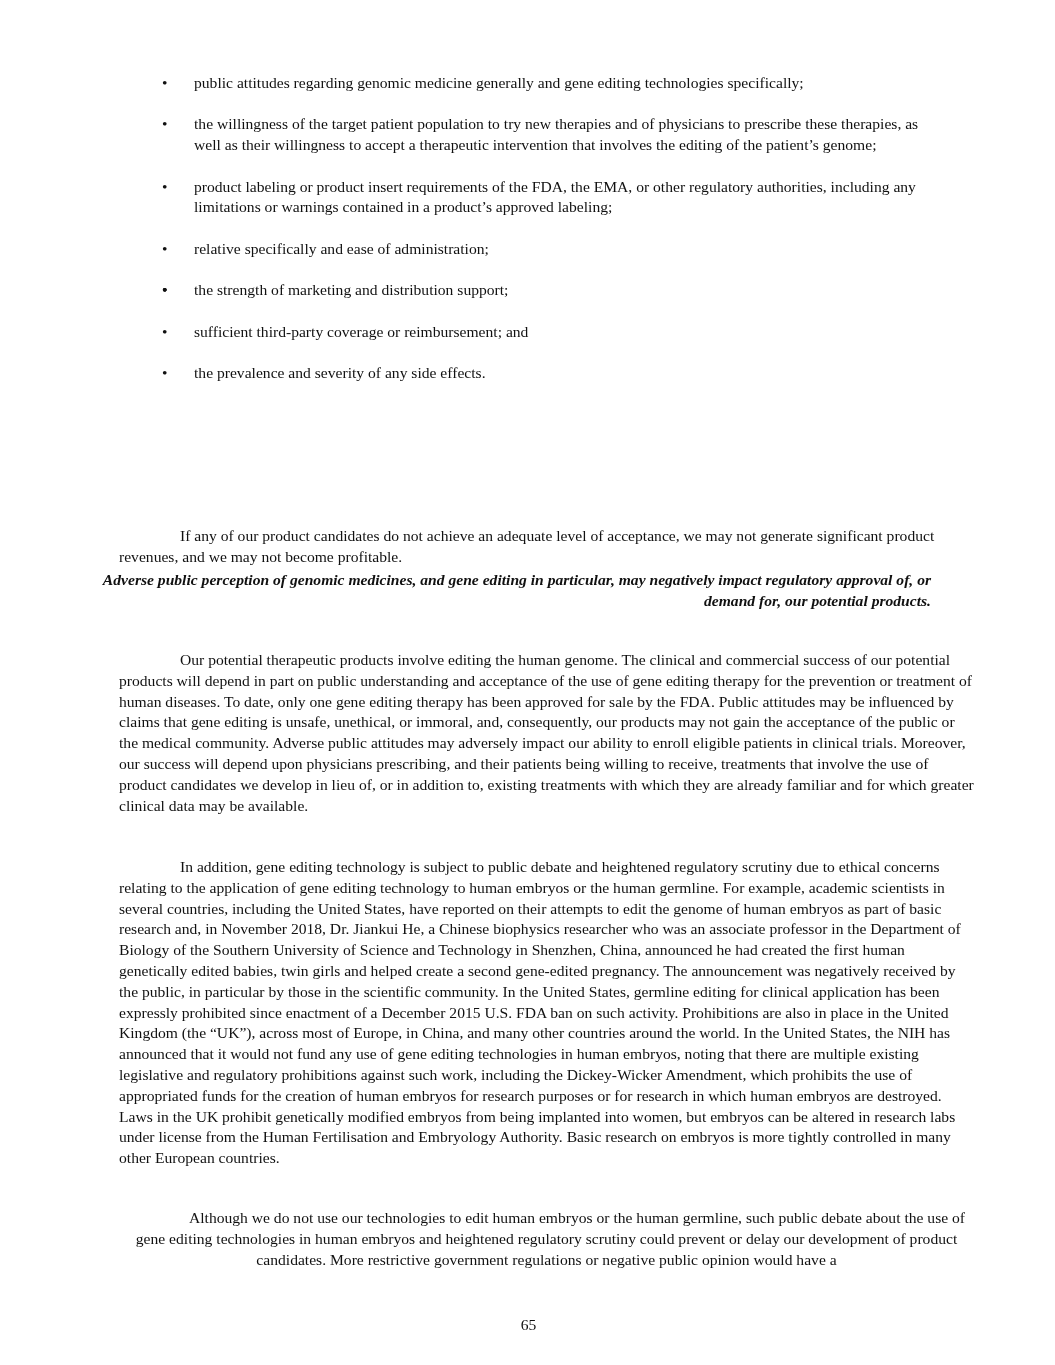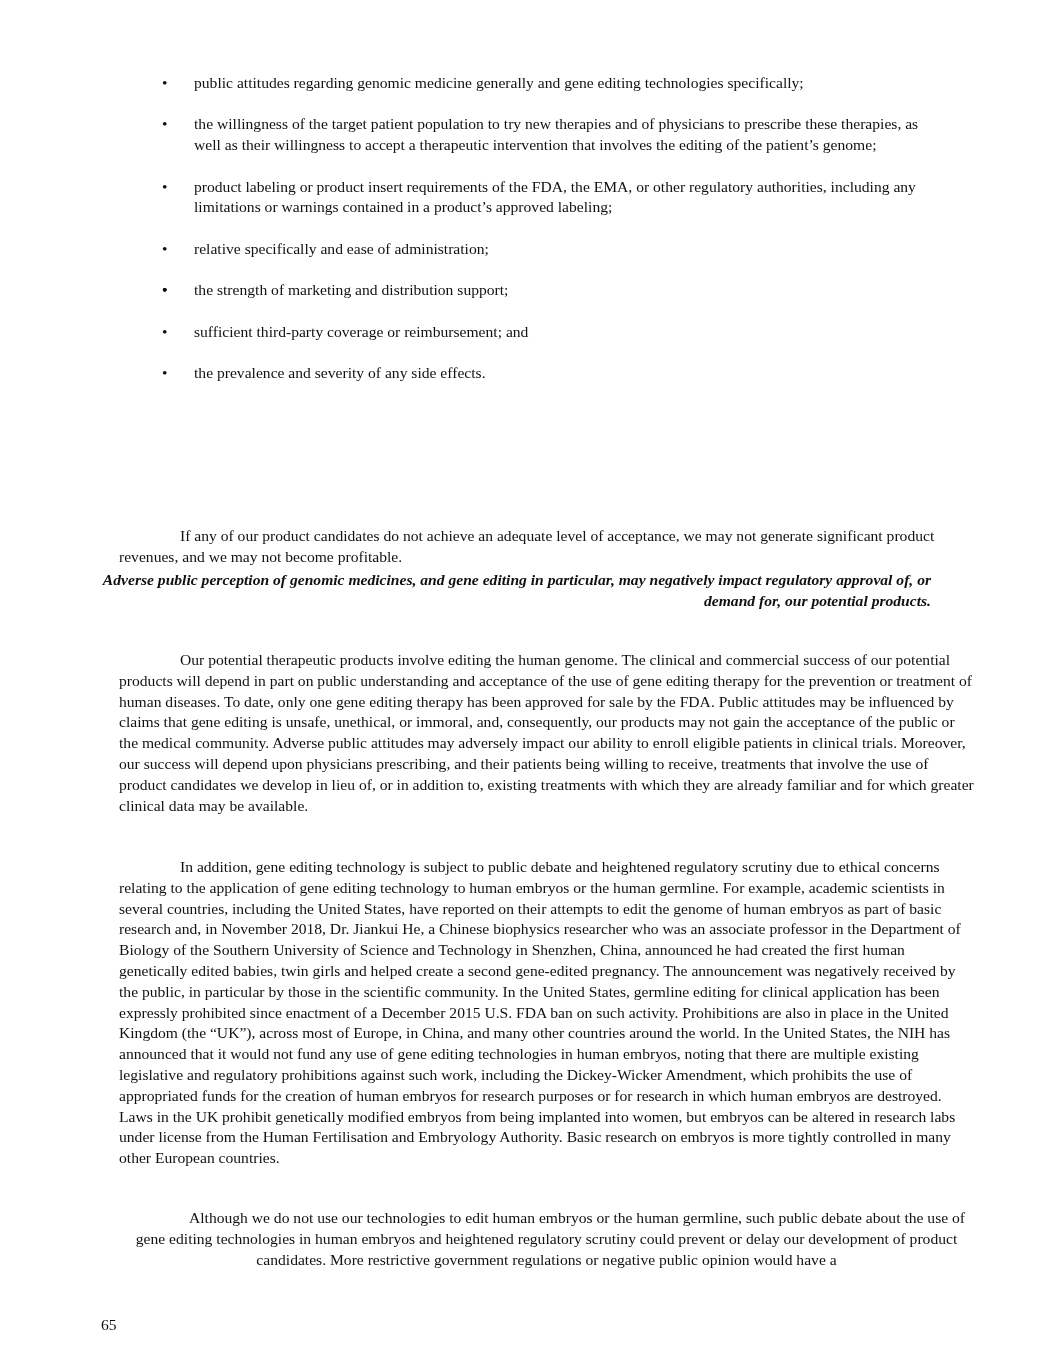--- a/index.html
+++ b/index.html
@@ -57,20 +57,21 @@
       margin: 0;
       font-weight: bold;
       font-style: italic;
       text-align: right;
     }
     .page-number {
       position: absolute;
       top: 1315px;
       left: 0;
       width: 855px;
+      text-align: center;
       margin: 0;
     }
   </style>
 </head>
 <body>
 
 <div class="page">
 
   <ul class="bullet-list">
     <li class="bullet-item">

